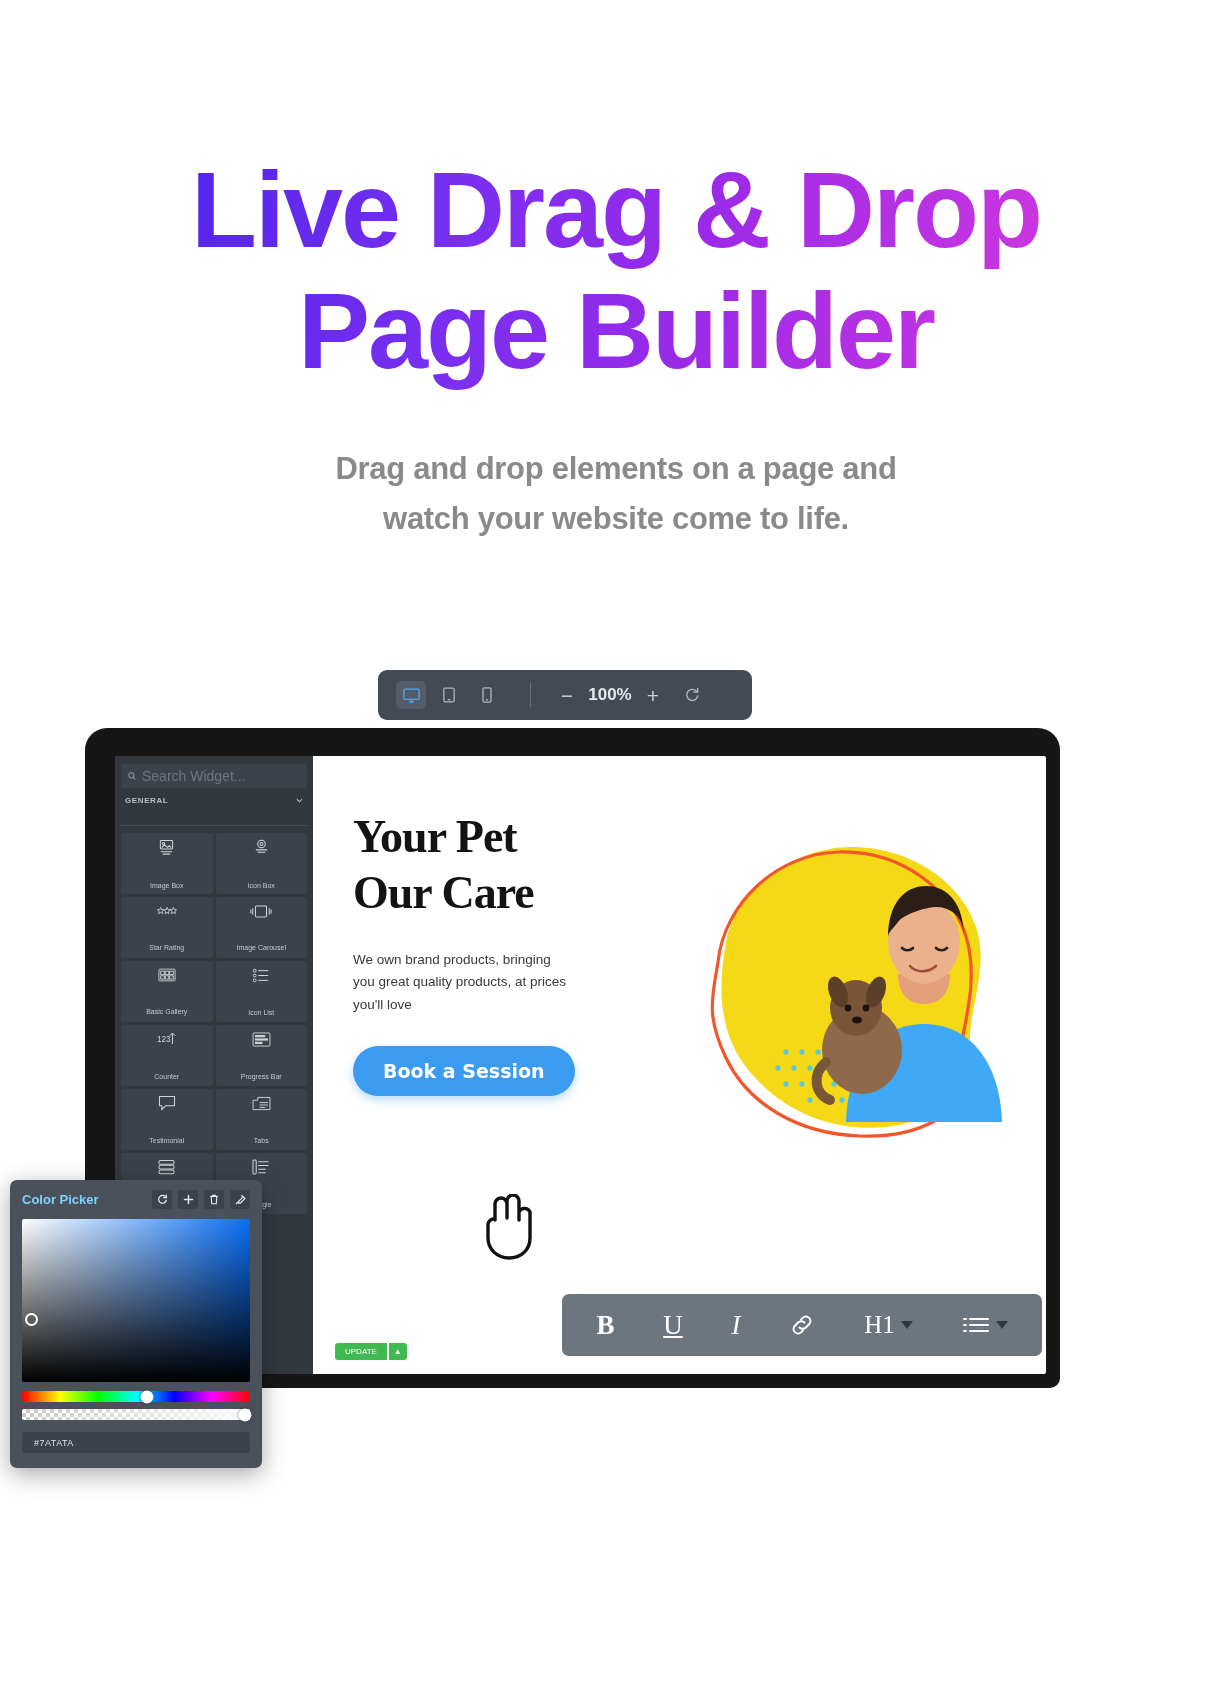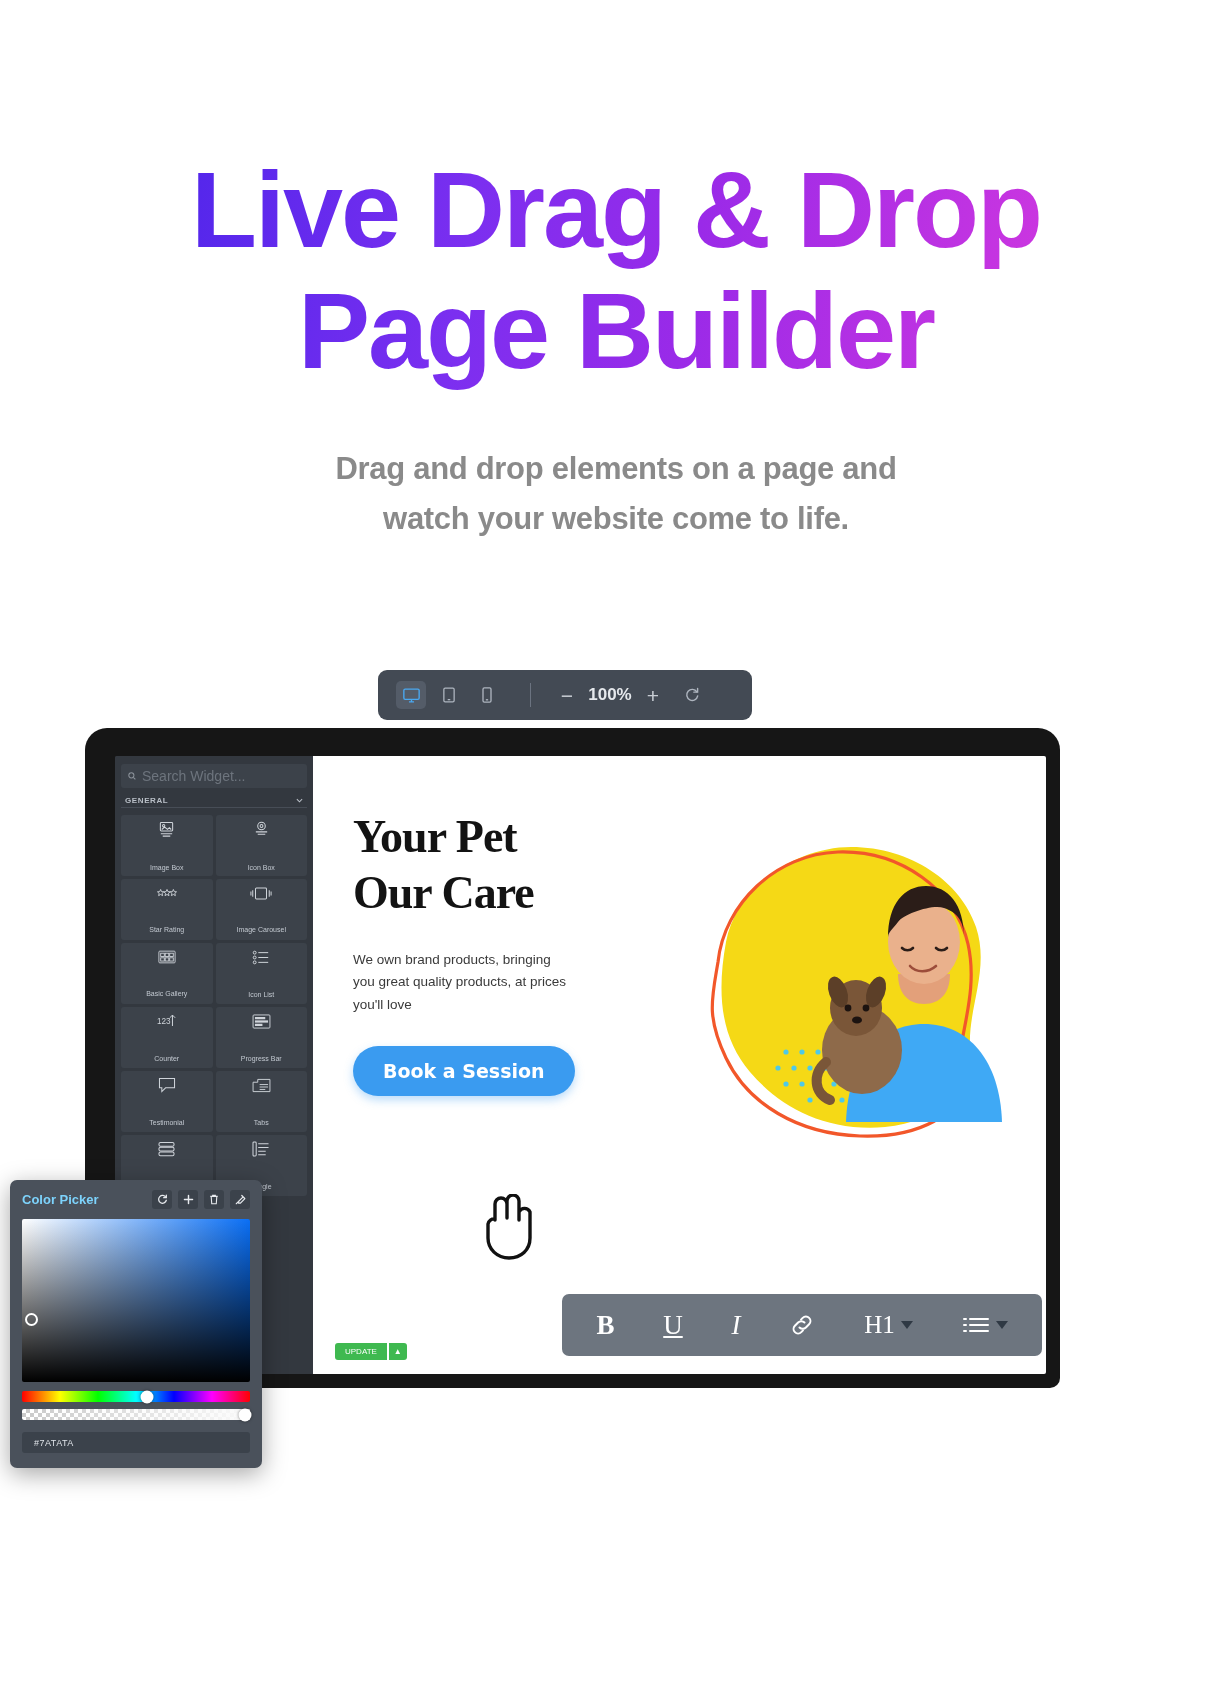--- a/index.html
+++ b/index.html
@@ -90,21 +90,21 @@
   }
   .sb-search {
     height: 24px; background: #3c424a;
     border-radius: 3px; display:flex; align-items:center;
     padding: 0 7px; gap: 6px; margin-bottom: 8px;
   }
   .sb-search .ph { font-size: 14px; color: #6d747d; }
   .sb-cat {
     display:flex; align-items:center; justify-content: space-between;
     border-bottom: 1px solid #474d56;
-    padding: 0 4px 2px 4px; margin-bottom: 7px;
+    padding: 0 4px 20px 4px; margin-bottom: 7px;
   }
   .sb-cat-label { font-size: 8px; color: #b9bfc7; letter-spacing: .6px; font-weight:600; }
   .sb-grid { display: grid; grid-template-columns: 1fr 1fr; gap: 3px; }
   .sb-tile {
     background: #3c424a; border-radius: 3px;
     height: 61px;
     display:flex; flex-direction:column; align-items:center; justify-content:center;
     gap: 22px;
   }
   .sb-tile .ic { color: #cfd4da; }

